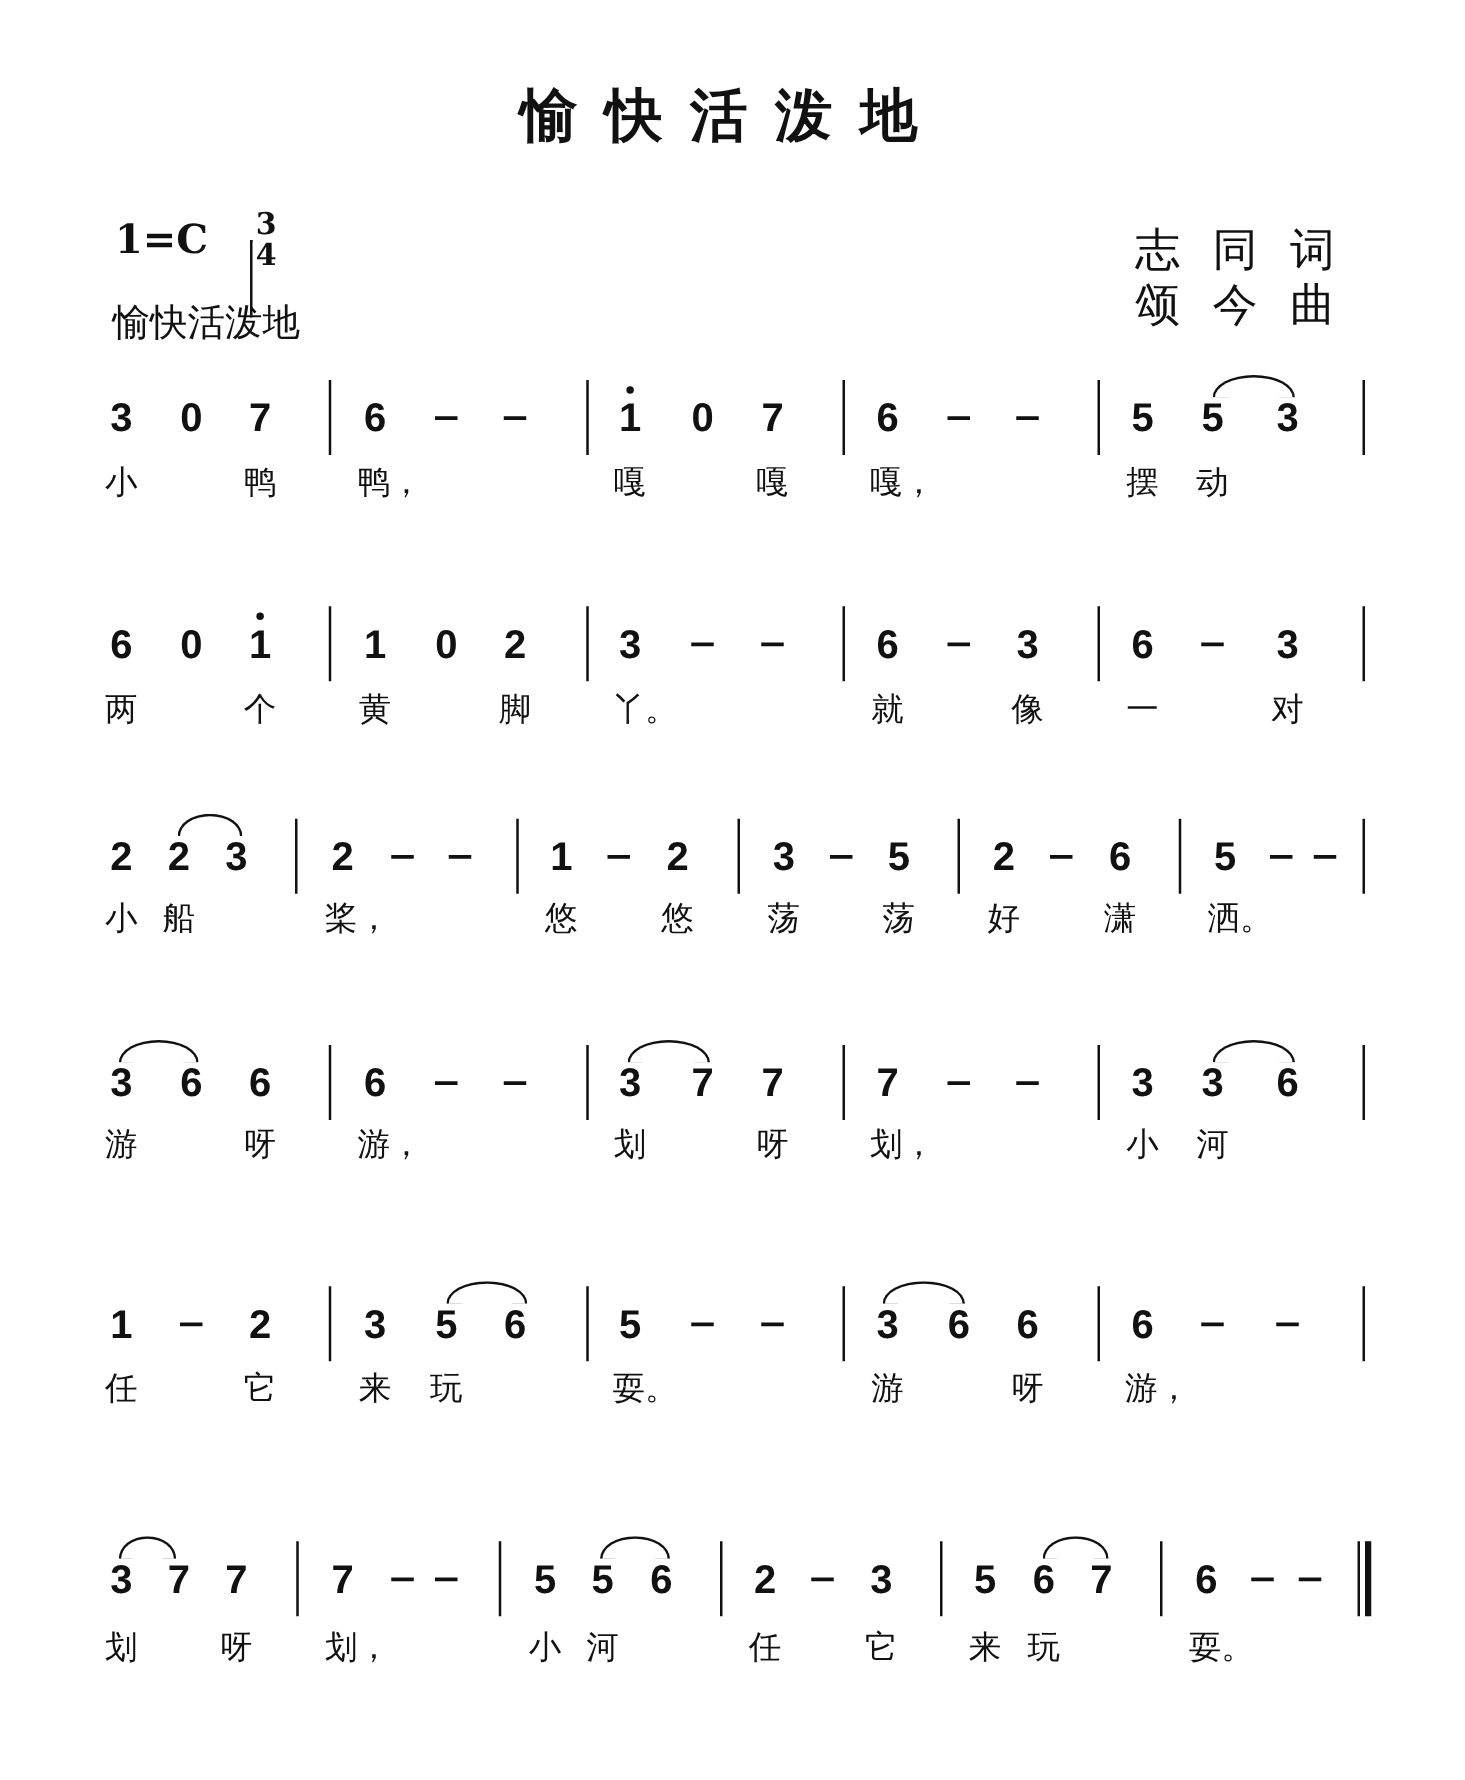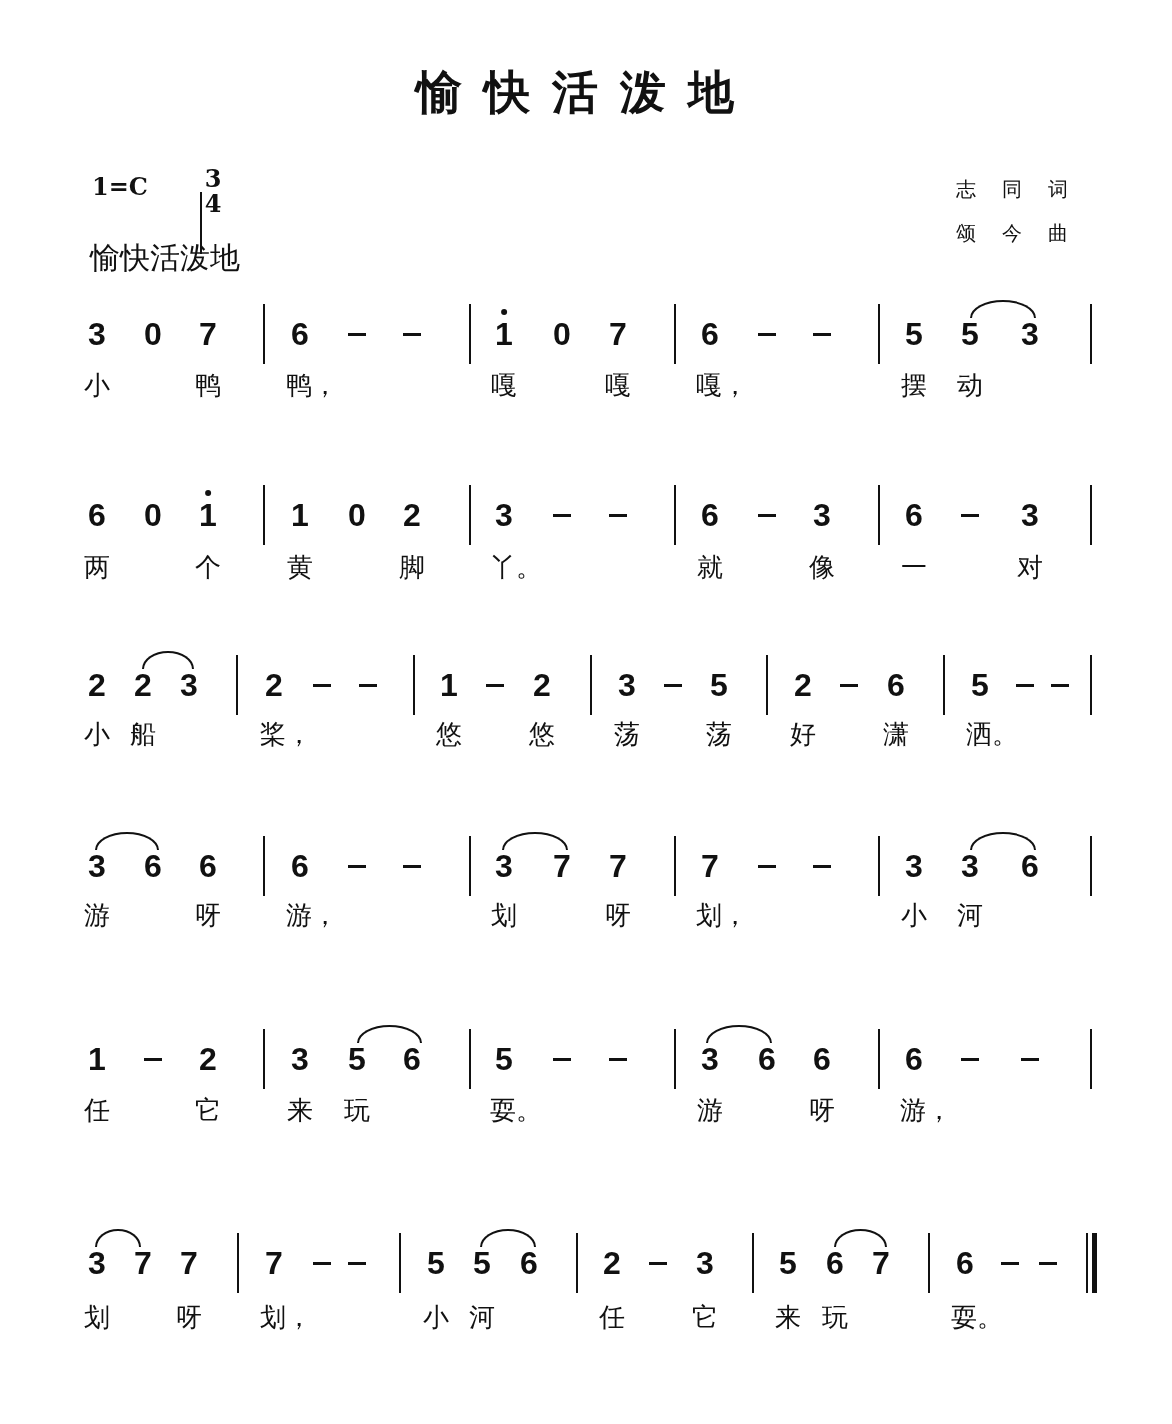--- a/index.html
+++ b/index.html
@@ -1,24 +1,24 @@
 <!DOCTYPE html>
 <html><head>
 <meta charset="utf-8">
 <style>
   html, body { margin:0; padding:0; background:#ffffff; }
   body { width:1172px; height:1424px; position:relative; overflow:hidden; color:#111;
          font-family:"DejaVu Sans", sans-serif; }
   .title { position:absolute; top:62px; left:0; width:1172px; text-align:center;
            font-size:46px; font-weight:bold; letter-spacing:22px; }
-  .key { position:absolute; left:92px; top:172px; font-family:"DejaVu Serif", serif; font-weight:bold; font-size:24px; }
+  .key { position:absolute; left:92px; top:172px; font-family:"DejaVu Serif", serif; font-weight:bold; font-size:32px; }
   .frac { position:absolute; left:200px; top:166px; font-family:"DejaVu Serif", serif; font-weight:bold; font-size:24px; text-align:center; width:26px; line-height:25px; }
   .frac .bar { border-top:2px solid #111; margin:1px 0; }
   .tempo { position:absolute; left:90px; top:238px; font-size:30px; }
-  .credit { position:absolute; right:78px; font-size:20px; letter-spacing:26px; }
+  .credit { position:absolute; right:78px; font-size:36px; letter-spacing:26px; }
   .note { position:absolute; font-family:"Liberation Sans", sans-serif; font-weight:bold; font-size:32px; transform:translateX(-50%); }
   .dot { position:absolute; left:50%; top:-7px; width:6px; height:6px; background:#111; border-radius:50%; transform:translateX(-50%); }
   .dash { position:absolute; width:18px; height:3px; background:#111; transform:translateX(-50%); }
   .bar { position:absolute; width:2px; height:60px; background:#111; }
   .lyric { position:absolute; font-size:26px; transform:translateX(-50%); white-space:nowrap; }
   .slur { position:absolute; border:2px solid #111; border-bottom:none; border-radius:50% 50% 0 0 / 100% 100% 0 0; height:16px; }
 </style>
 </head>
 <body>
 

